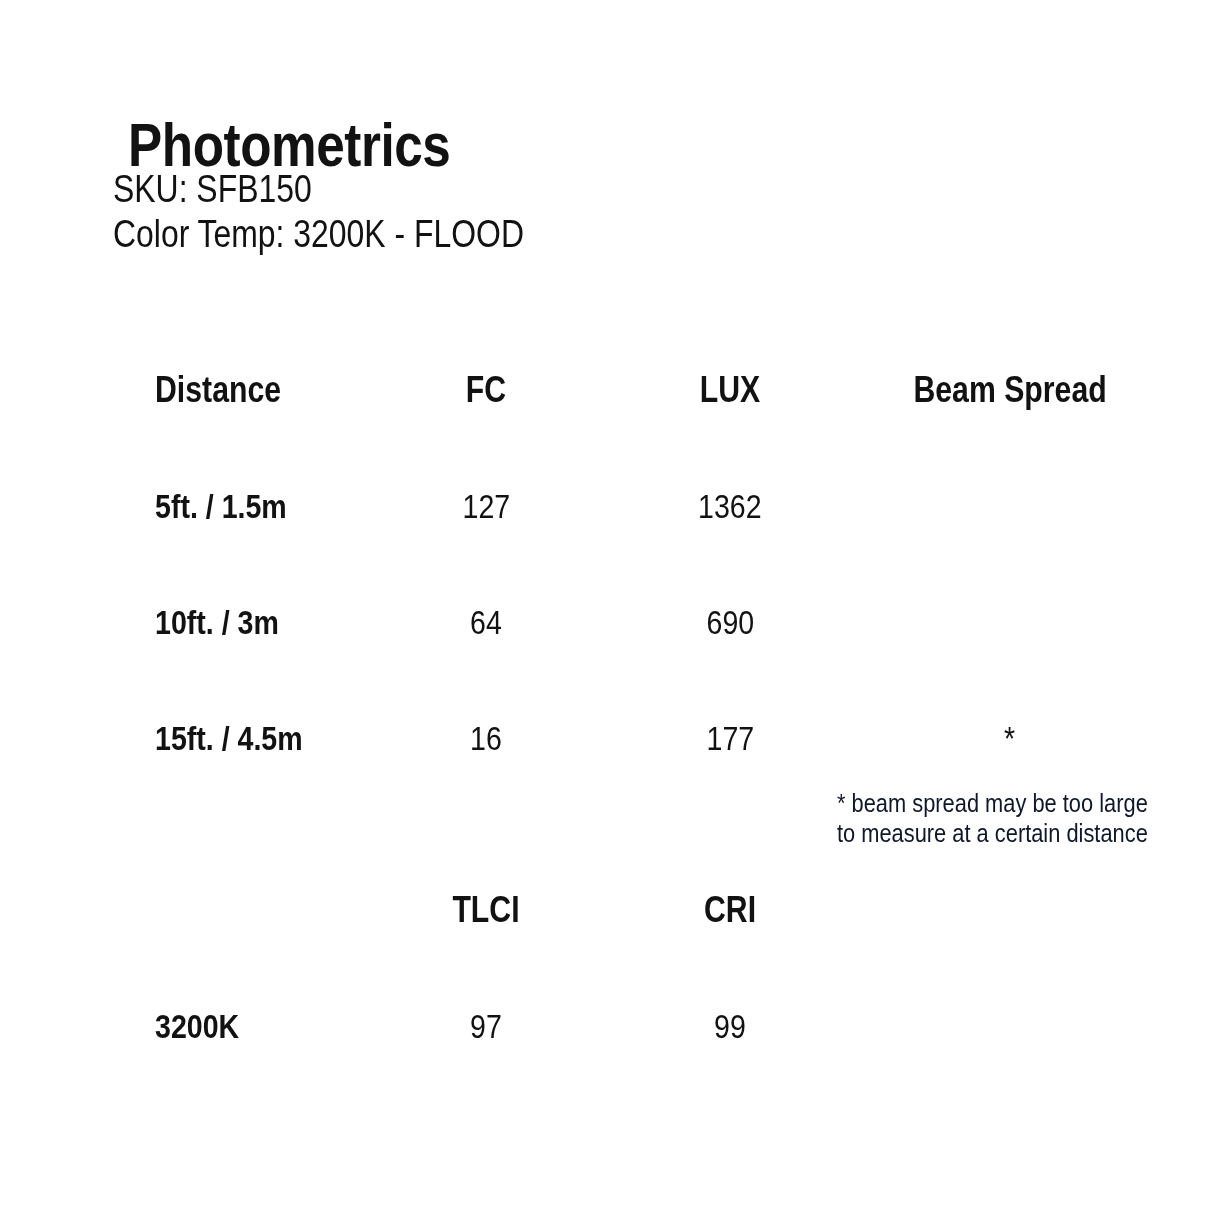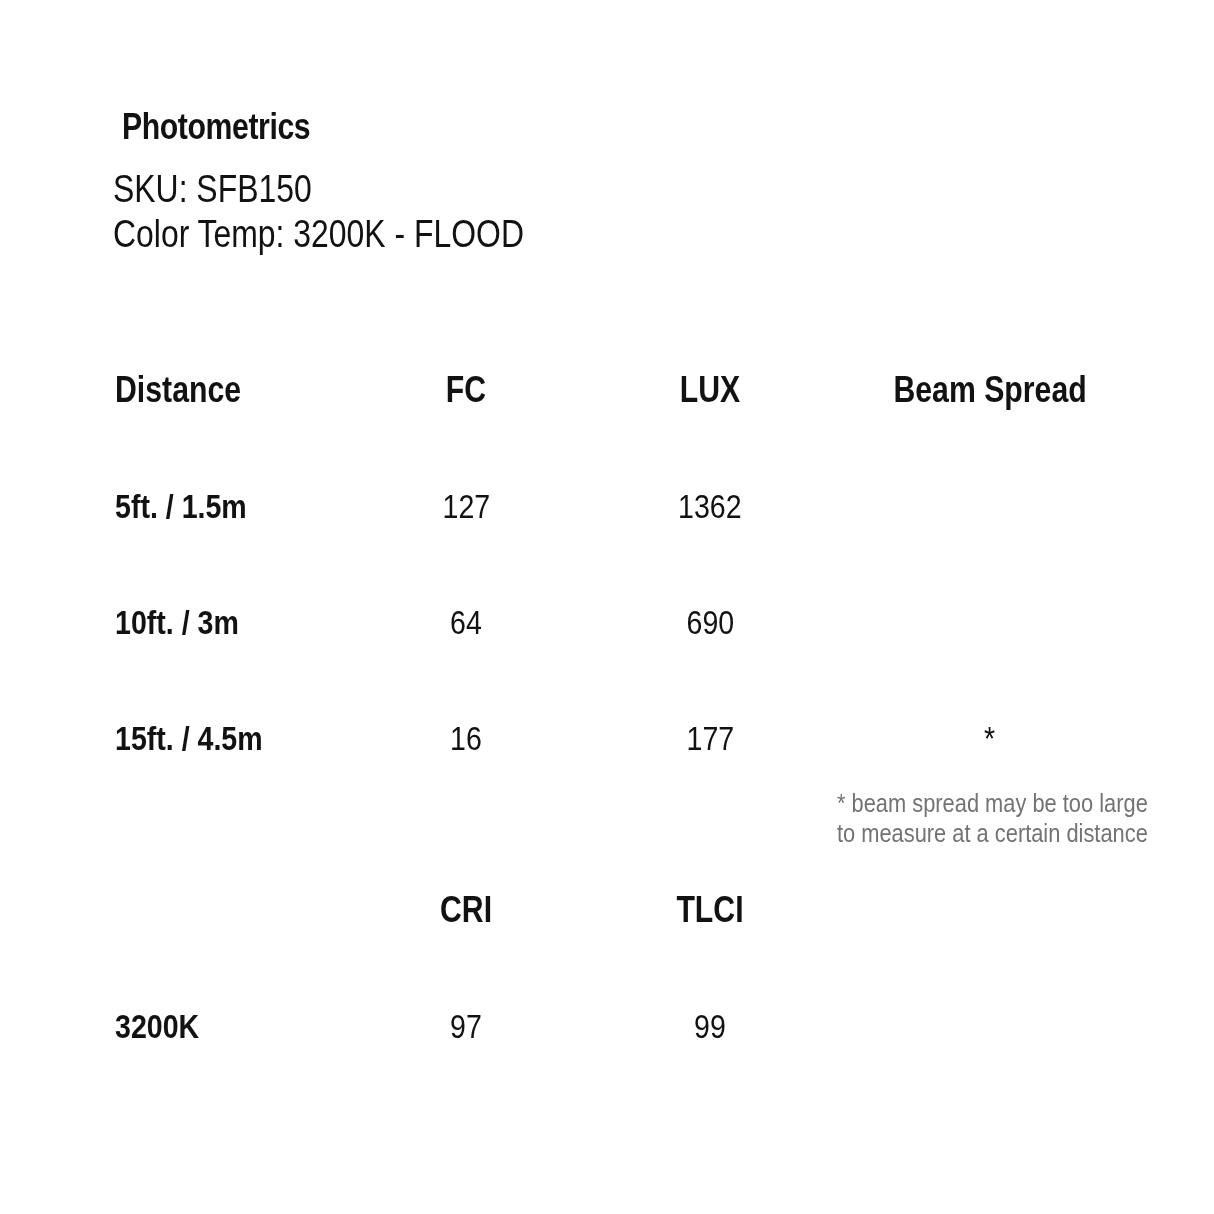--- a/index.html
+++ b/index.html
@@ -21,22 +21,22 @@
     transform: scaleX(0.84);
     transform-origin: 50% 50%;
     white-space: nowrap;
   }
   .cx.l { transform-origin: 0 50%; }
 
   .page-title {
     position: absolute;
     left: 110px;
     top: 97px;
-    margin: 12px;
-    font-size: 36px;
+    margin: 18px;
+    font-size: 61px;
     line-height: 1;
     font-weight: bold;
     letter-spacing: -0.5px;
     text-decoration: underline;
   }
   .meta {
     position: absolute;
     left: 113px;
     top: 167px;
     font-size: 38px;
@@ -49,33 +49,33 @@
     left: 113px;
   }
   .t1 { top: 332px; }
   .t2 { top: 852px; }
   .trow {
     display: grid;
     grid-template-columns: 230px 246px 242px 318px;
     height: 116px;
     align-items: center;
   }
-  .cell { text-align: center; }
+  .cell { text-align: center; margin-left: 40px; }
   .cell.c1 { text-align: left; padding-left: 2px; }
   .hdr { font-size: 36px; font-weight: bold; }
   .data { font-size: 34px; font-weight: normal; }
   .data.c1 { font-weight: bold; }
 
   .footnote {
     position: absolute;
     left: 837px;
     top: 788px;
     font-size: 26px;
     line-height: 30px;
-    color: #737373;
+    color: #0f172a;
   }
   .footnote div { height: 30px; }
 </style>
 </head>
 <body>
 
 <div>
 
   <h1 class="page-title"><span class="cx l">Photometrics</span></h1>
 
@@ -110,22 +110,22 @@
   </div>
 
   <div class="footnote">
     <div><span class="cx l">* beam spread may be too large</span></div>
     <div><span class="cx l">to measure at a certain distance</span></div>
   </div>
 
   <div class="table t2">
     <div class="trow">
       <div class="cell c1 hdr"></div>
+      <div class="cell hdr"><span class="cx">TLCI</span></div>
       <div class="cell hdr"><span class="cx">CRI</span></div>
-      <div class="cell hdr"><span class="cx">TLCI</span></div>
     </div>
     <div class="trow">
       <div class="cell c1 data"><span class="cx l">3200K</span></div>
       <div class="cell data"><span class="cx">97</span></div>
       <div class="cell data"><span class="cx">99</span></div>
     </div>
   </div>
 
 </div>
 

